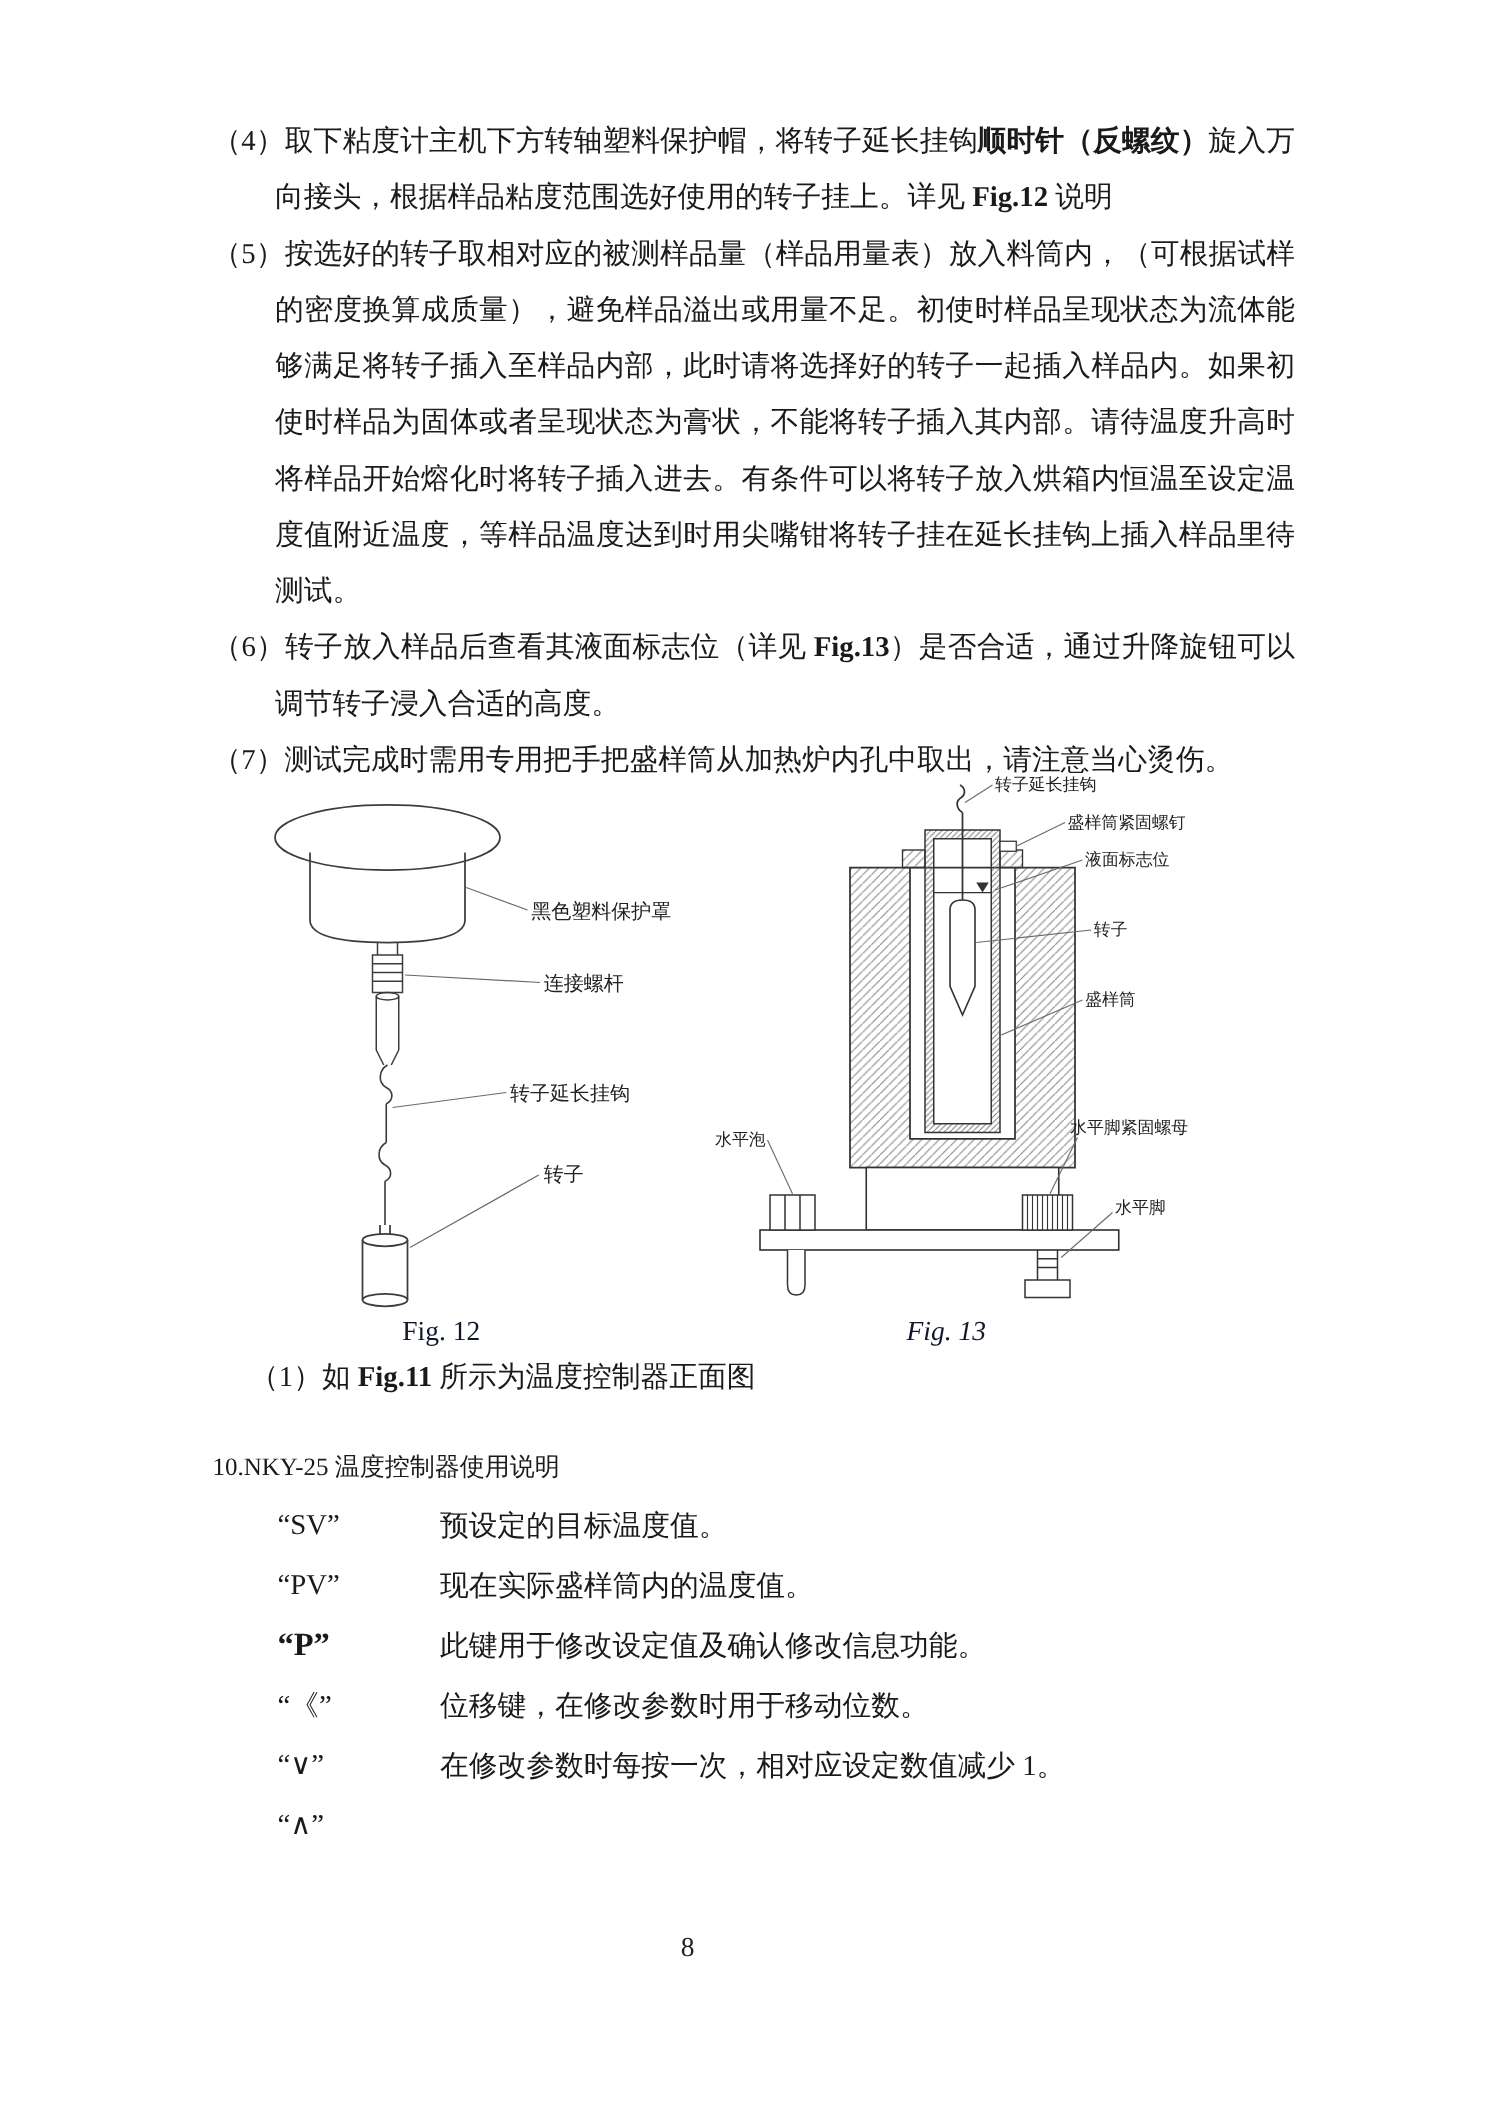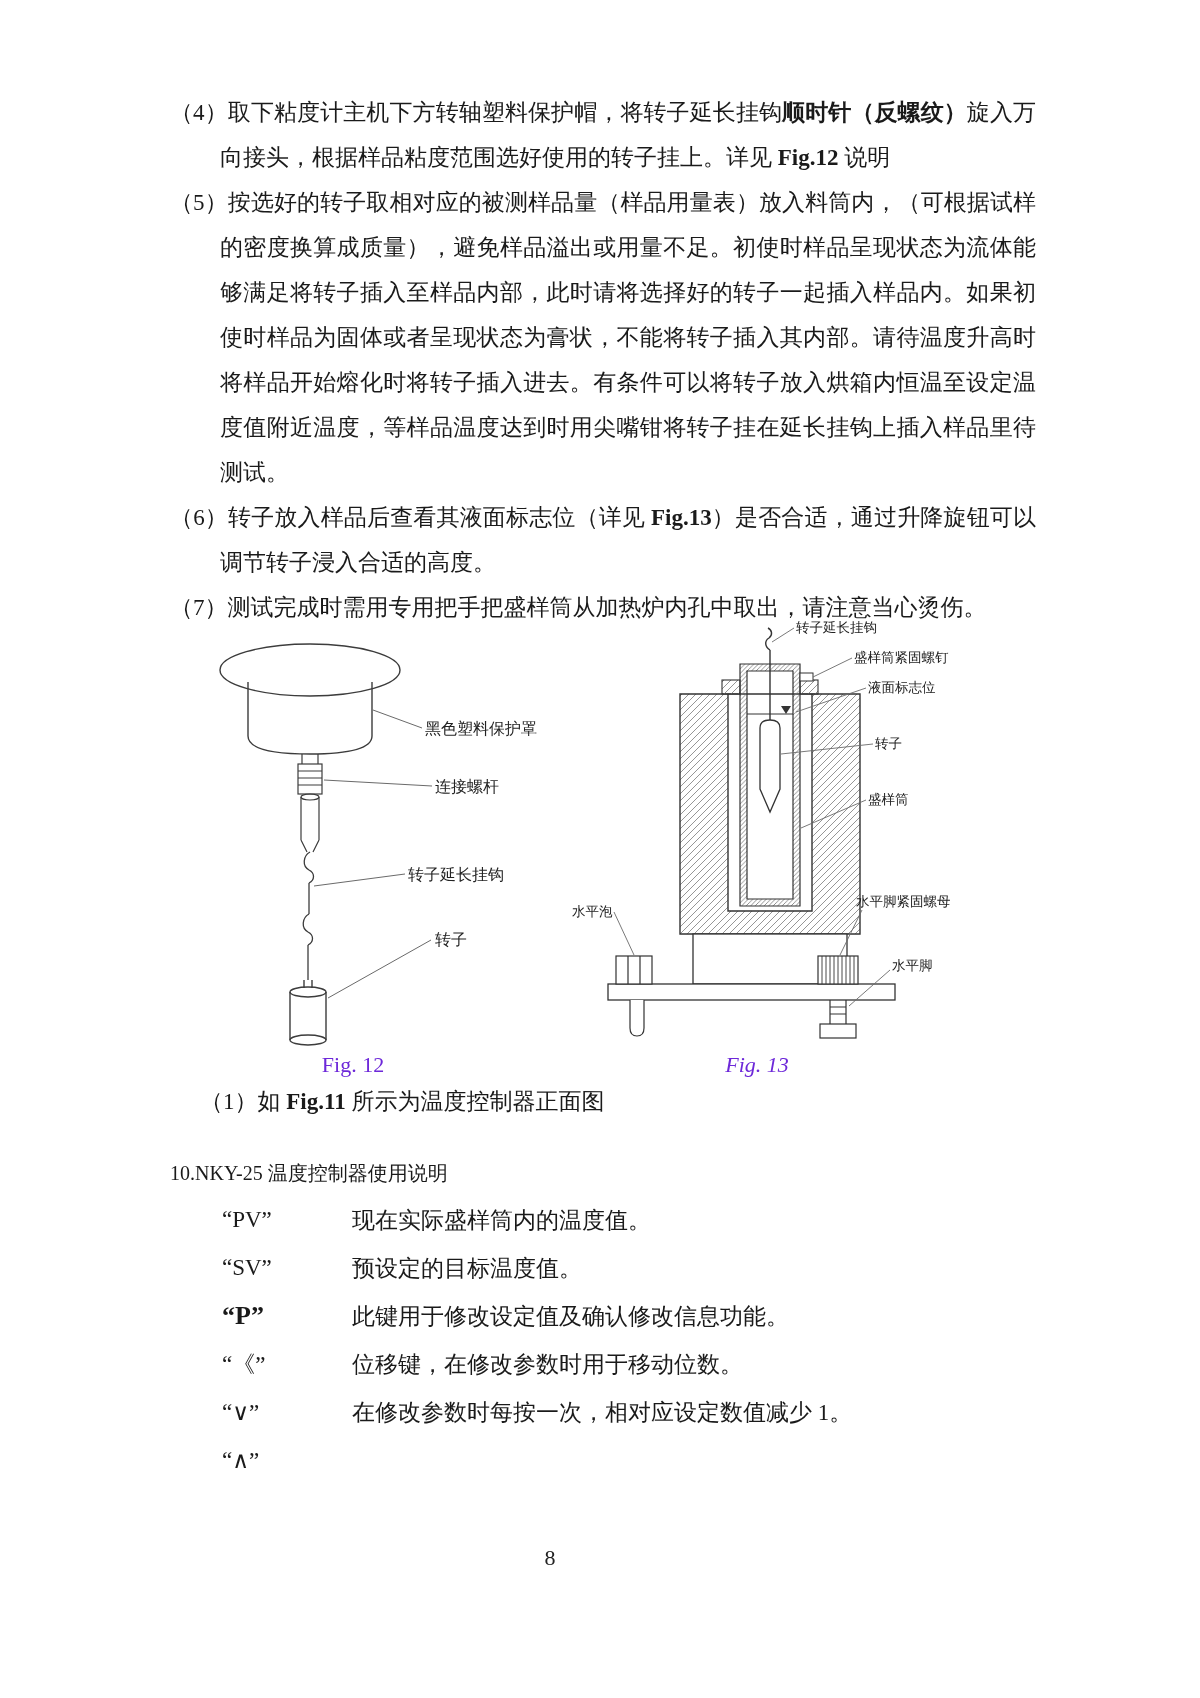--- a/index.html
+++ b/index.html
@@ -11,21 +11,21 @@
   .item{font-size:23px;line-height:45px;text-align:justify;padding-left:50px;text-indent:-50px;margin:0;}
   .item b{font-weight:bold;}
 
   .fig{position:absolute;}
   .fig12{left:210px;top:640px;}
   .fig13{left:550px;top:616px;}
   svg{display:block;}
   text.lbl12{font-size:16px;fill:#222;font-family:"Liberation Serif","DejaVu Serif",serif;}
   text.lbl13{font-size:13.5px;fill:#222;font-family:"Liberation Serif","DejaVu Serif",serif;}
 
-  .caption{position:absolute;width:190px;text-align:center;font-size:22px;color:#6d28d9;}
+  .caption{position:absolute;width:190px;text-align:center;font-size:22px;color:#0f172a;}
   .cap12{left:258px;top:1052px;}
   .cap13{left:662px;top:1052px;font-style:italic;}
 
   .heading{position:absolute;left:170px;top:1160px;font-size:20px;}
   .sub-item{position:absolute;left:200px;top:1086px;font-size:23px;}
   .sub-item b{font-weight:bold;}
 
   .keys{position:absolute;left:222px;top:1196px;width:820px;}
   .key-row{display:flex;height:48px;align-items:center;font-size:23px;}
   .key{width:130px;flex:0 0 130px;}
@@ -152,26 +152,26 @@
 
   <div class="caption cap12">Fig. 12</div>
   <div class="caption cap13">Fig. 13</div>
 
   <div class="heading">10.NKY-25 温度控制器使用说明</div>
 
   <div class="sub-item"><span>（1）</span><span><span>如 </span><b>Fig.11</b><span> 所示为温度控制器正面图</span></span></div>
 
   <div class="keys">
     <div class="key-row">
+      <span class="key">“SV”</span>
+      <span class="desc">预设定的目标温度值。</span>
+    </div>
+    <div class="key-row">
       <span class="key">“PV”</span>
       <span class="desc">现在实际盛样筒内的温度值。</span>
-    </div>
-    <div class="key-row">
-      <span class="key">“SV”</span>
-      <span class="desc">预设定的目标温度值。</span>
     </div>
     <div class="key-row">
       <span class="key">“P”</span>
       <span class="desc">此键用于修改设定值及确认修改信息功能。</span>
     </div>
     <div class="key-row">
       <span class="key">“《”</span>
       <span class="desc">位移键，在修改参数时用于移动位数。</span>
     </div>
     <div class="key-row">

